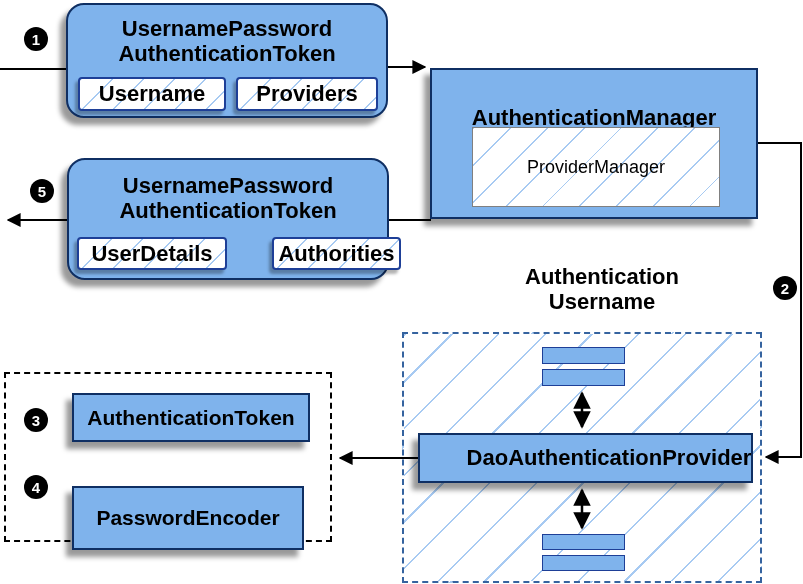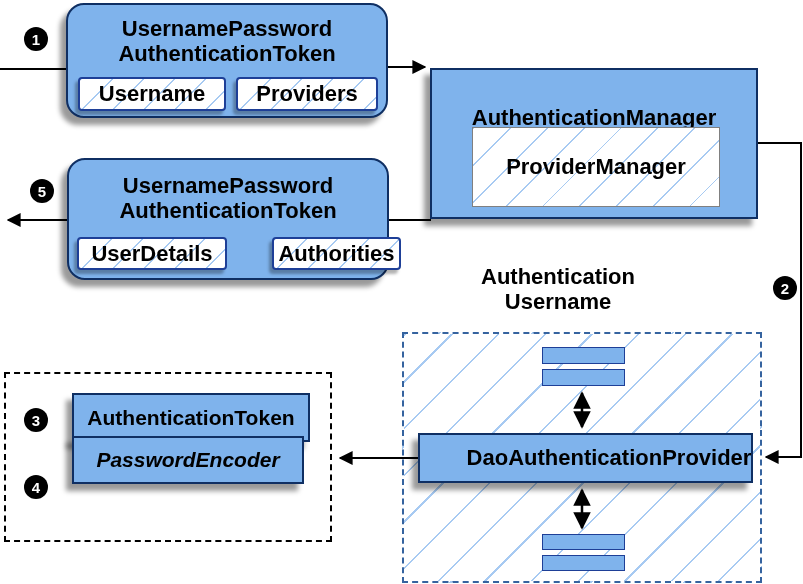--- a/index.html
+++ b/index.html
@@ -16,21 +16,21 @@
   .token5 .title2 { padding-top:13px; }
   .am .title2 { padding-top:35px; }
 
   .field { position:absolute; display:flex; align-items:center; justify-content:center;
            font-weight:bold; font-size:22px; border:2px solid var(--field-border,#1E3F97);
            border-radius:4px; box-shadow:-3px 4px 3px rgba(0,0,0,0.30);
            background-color:#fff;
            background-image:repeating-linear-gradient(135deg, var(--hatch-line,#A7CAF2) 0 1.4px, transparent 1.4px 22px); }
 
   .pm { position:absolute; display:flex; align-items:center; justify-content:center;
-        font-weight:bold; font-size:22px; border:1px solid #808080;
+        font-weight:normal; font-size:18px; border:1px solid #808080;
         background-color:#fff;
         background-image:repeating-linear-gradient(135deg, var(--hatch-line,#A7CAF2) 0 1.3px, transparent 1.3px 26px); }
 
   .provider-container { position:absolute; border:2px dashed var(--dashed-border,#35639F);
         background-color:#fff;
         background-image:repeating-linear-gradient(135deg, var(--hatch-line,#A7CAF2) 0 1.8px, transparent 1.8px 33px); }
 
   .services-box { position:absolute; border:2px dashed var(--dotted-border,#000); background:transparent; }
 
   .label-box { position:absolute; display:flex; align-items:center; justify-content:center;
@@ -50,37 +50,37 @@
   svg.connectors { position:absolute; left:0; top:0; width:803px; height:584px;
                    z-index:10; color:var(--arrow,#000); pointer-events:none; }
 </style>
 </head>
 <body>
 
 <div class="canvas">
 
   <div class="provider-container" style="left:402px; top:332px; width:360px; height:251px;"></div>
 
-  <div class="ptitle" style="left:388px; top:264px; width:340px;">
+  <div class="ptitle" style="left:432px; top:264px; width:340px;">
     <div>Authentication</div>
     <div>Username</div>
   </div>
 
   <div class="bar" style="left:542px; top:347px; width:83px; height:17px;"></div>
   <div class="bar" style="left:542px; top:369px; width:83px; height:17px;"></div>
   <div class="bar" style="left:542px; top:534px; width:83px; height:16px;"></div>
   <div class="bar" style="left:542px; top:555px; width:83px; height:16px;"></div>
 
   <div class="label-box shadow fs22" style="left:418px; top:433px; width:335px; height:50px;padding-left:47px;">DaoAuthenticationProvider</div>
 
   <div class="services-box" style="left:4px; top:372px; width:328px; height:170px;"></div>
 
   <div class="label-box shadow fs21" style="left:72px; top:393px; width:238px; height:49px;">AuthenticationToken</div>
 
-  <div class="label-box shadow fs21" style="left:72px; top:436px; width:232px; height:48px;font-style:italic;">PasswordEncoder</div>
+  <div class="label-box shadow fs21" style="left:72px; top:486px; width:232px; height:64px;">PasswordEncoder</div>
 
   <div class="box rounded shadow token1" style="left:66px; top:3px; width:322px; height:115px;">
     <div class="title2">
       <div>UsernamePassword</div>
       <div>AuthenticationToken</div>
     </div>
   </div>
   <div class="field" style="left:78px; top:77px; width:148px; height:34px;">Username</div>
   <div class="field" style="left:236px; top:77px; width:142px; height:34px;">Providers</div>
 

